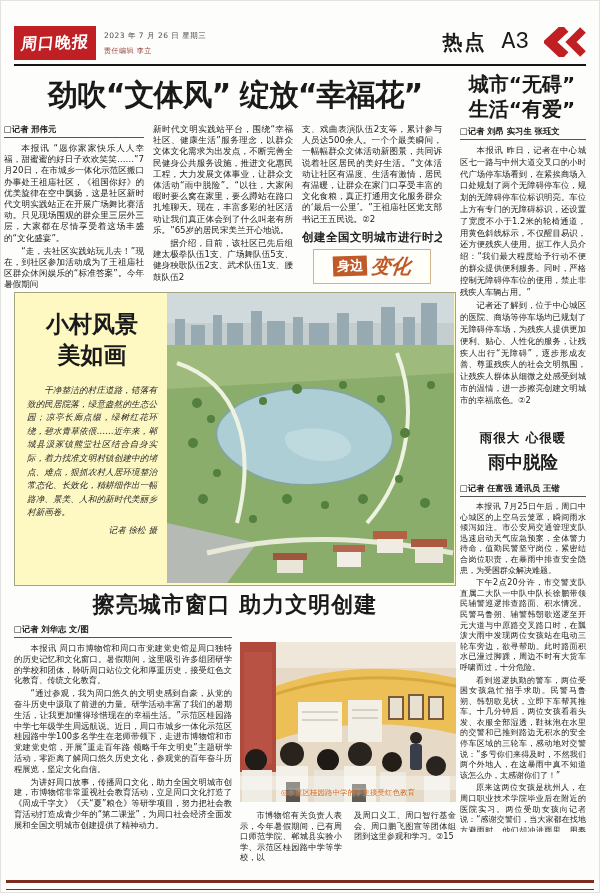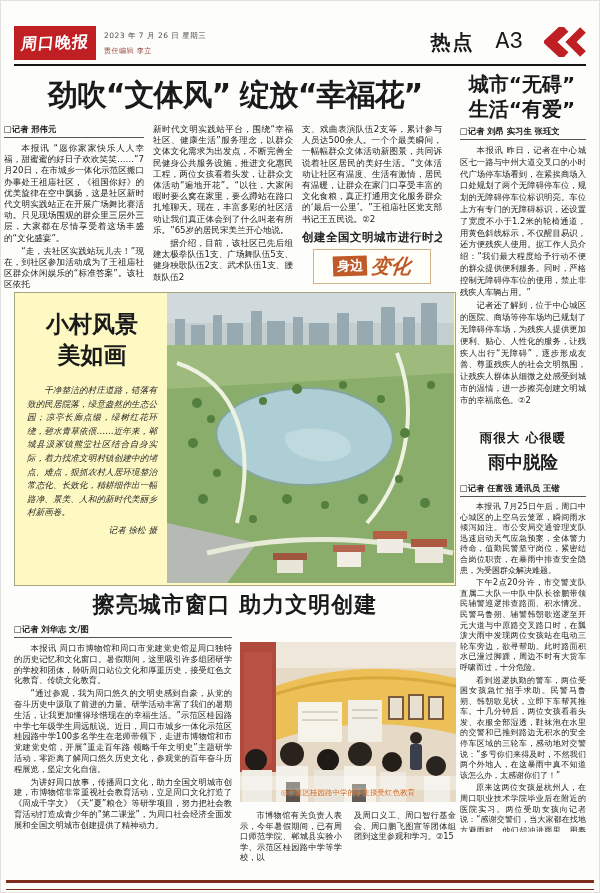--- a/index.html
+++ b/index.html
@@ -9,21 +9,21 @@
     box-shadow:inset 0 0 0 1px #e2e2de;
   }
   .abs{position:absolute;}
   
   .logo-box{left:14px;top:26px;width:82px;height:34px;background:#c01f24;
     display:flex;align-items:center;justify-content:center;}
   .logo-box span{color:#fff;font-family:"DejaVu Serif",serif;font-weight:bold;
     font-size:16px;transform:skewX(-8deg) rotate(-2deg);letter-spacing:1px;white-space:nowrap;}
   .date-line{left:104px;top:31px;font-size:7.5px;color:#4a4a4a;letter-spacing:.5px;}
   .editor-line{left:104px;top:46px;font-size:7px;color:#96463c;letter-spacing:.5px;}
-  .head-right{right:14px;top:27px;display:flex;align-items:center;gap:21px;}
+  .head-right{right:14px;top:27px;display:flex;align-items:center;gap:15px;}
   .section-label{font-size:20px;font-weight:900;letter-spacing:2px;}
   .page-number{font-size:23px;font-family:Liberation Mono, monospace;}
   .black-rule{left:14px;right:14px;top:64px;height:2px;background:#151515;}
   
   .lead-headline{left:14px;top:72px;width:442px;height:46px;line-height:46px;
     text-align:center;font-size:30px;font-weight:900;letter-spacing:-1px;white-space:nowrap;}
   .access-headline{left:458px;top:72px;width:128px;text-align:center;
     font-size:20px;font-weight:900;line-height:25px;}
   
   .byline{font-size:8.3px;font-weight:bold;border-bottom:1px solid #555;
@@ -99,24 +99,24 @@
 <div class="abs lead-headline">劲吹“文体风”  绽放“幸福花”</div>
 <div class="abs access-headline">
   <div>城市“无碍”</div>
   <div>生活“有爱”</div>
 </div>
 
 <div class="abs lead-cols">
   <div class="lead-col">
     <div class="byline">□记者 邢伟元</div>
     <p class="bp">本报讯 “愿你家家快乐人人幸福，甜蜜蜜的好日子欢欢笑笑……”7月20日，在市城乡一体化示范区搬口办事处王祖庙社区，《祖国你好》的优美旋律在空中飘扬，这是社区新时代文明实践站正在开展广场舞比赛活动。只见现场围观的群众里三层外三层，大家都在尽情享受着这场丰盛的“文化盛宴”。</p>
-    <p class="bp">“走，去社区实践站玩儿去！”现在，到社区参加活动成为了王祖庙社区群众休闲娱乐的“标准答案”。该社区依托</p>
+    <p class="bp">“走，去社区实践站玩儿去！”现在，到社区参加活动成为了王祖庙社区群众休闲娱乐的“标准答案”。今年暑假期间</p>
   </div>
   <div class="lead-col">
-    <p class="bp noind">新时代文明实践站平台，围绕“幸福社区、健康生活”服务理念，以群众文体文化需求为出发点，不断完善全民健身公共服务设施，推进文化惠民工程，两位女孩看着头发，让群众文体活动“遍地开花”。“以往，大家闲暇时要么窝在家里，要么蹲站在路口扎堆聊天。现在，丰富多彩的社区活动让我们真正体会到了什么叫老有所乐。”65岁的居民宋美兰开心地说。</p>
+    <p class="bp noind">新时代文明实践站平台，围绕“幸福社区、健康生活”服务理念，以群众文体文化需求为出发点，不断完善全民健身公共服务设施，推进文化惠民工程，大力发展文体事业，让群众文体活动“雨中脱险”。“以往，大家闲暇时要么窝在家里，要么蹲站在路口扎堆聊天。现在，丰富多彩的社区活动让我们真正体会到了什么叫老有所乐。”65岁的居民宋美兰开心地说。</p>
     <p class="bp">据介绍，目前，该社区已先后组建太极拳队伍1支、广场舞队伍5支、健身秧歌队伍2支、武术队伍1支、腰鼓队伍2</p>
   </div>
   <div class="lead-col">
     <p class="bp noind">支、戏曲表演队伍2支等，累计参与人员达500余人。一个个最美瞬间，一幅幅群众文体活动新图景，共同诉说着社区居民的美好生活。“文体活动让社区有温度、生活有激情，居民有温暖，让群众在家门口享受丰富的文化食粮，真正打通用文化服务群众的‘最后一公里’。”王祖庙社区党支部书记王五民说。②2</p>
     <div class="campaign-line">创建全国文明城市进行时之</div>
     <div class="badge">
       <span class="badge-chip">身边</span>
       <span class="badge-script">变化</span>
     </div>
   </div>

